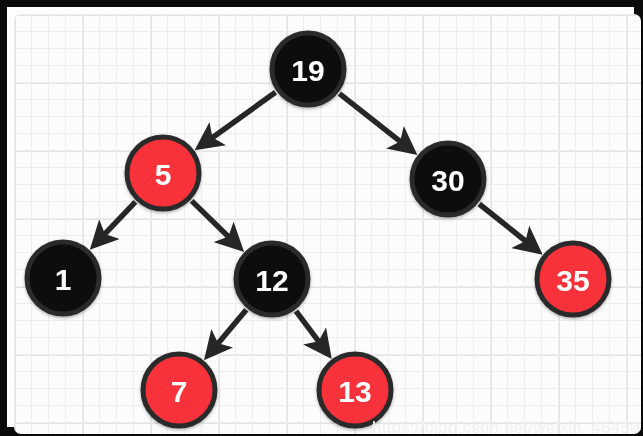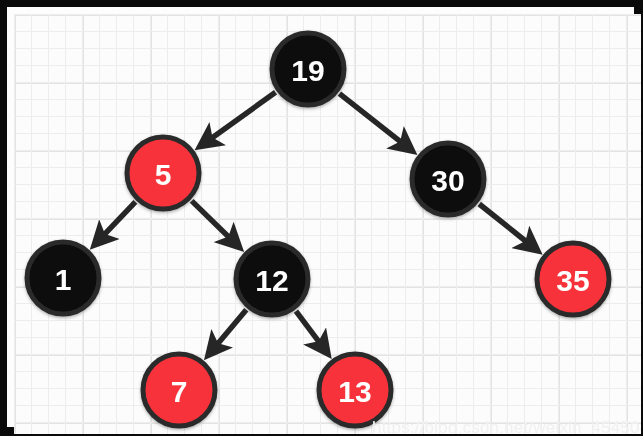--- a/index.html
+++ b/index.html
@@ -40,20 +40,21 @@
     background:
       repeating-linear-gradient(to right,
         #ededed 0px, #ededed 1px, rgba(0,0,0,0) 1px, rgba(0,0,0,0) 17px),
       repeating-linear-gradient(to bottom,
         #ededed 0px, #ededed 1px, rgba(0,0,0,0) 1px, rgba(0,0,0,0) 17px),
       repeating-linear-gradient(to right,
         #e3e3e3 0px, #e3e3e3 2px, rgba(0,0,0,0) 2px, rgba(0,0,0,0) 68px),
       repeating-linear-gradient(to bottom,
         #e3e3e3 0px, #e3e3e3 2px, rgba(0,0,0,0) 2px, rgba(0,0,0,0) 68px),
       #fcfcfc;
+    border-radius: 7px;
   }
   svg#tree {
     position: absolute;
     left: -7px;
     top: -7px;
     width: 643px;
     height: 436px;
     display: block;
   }
   .node-label {

